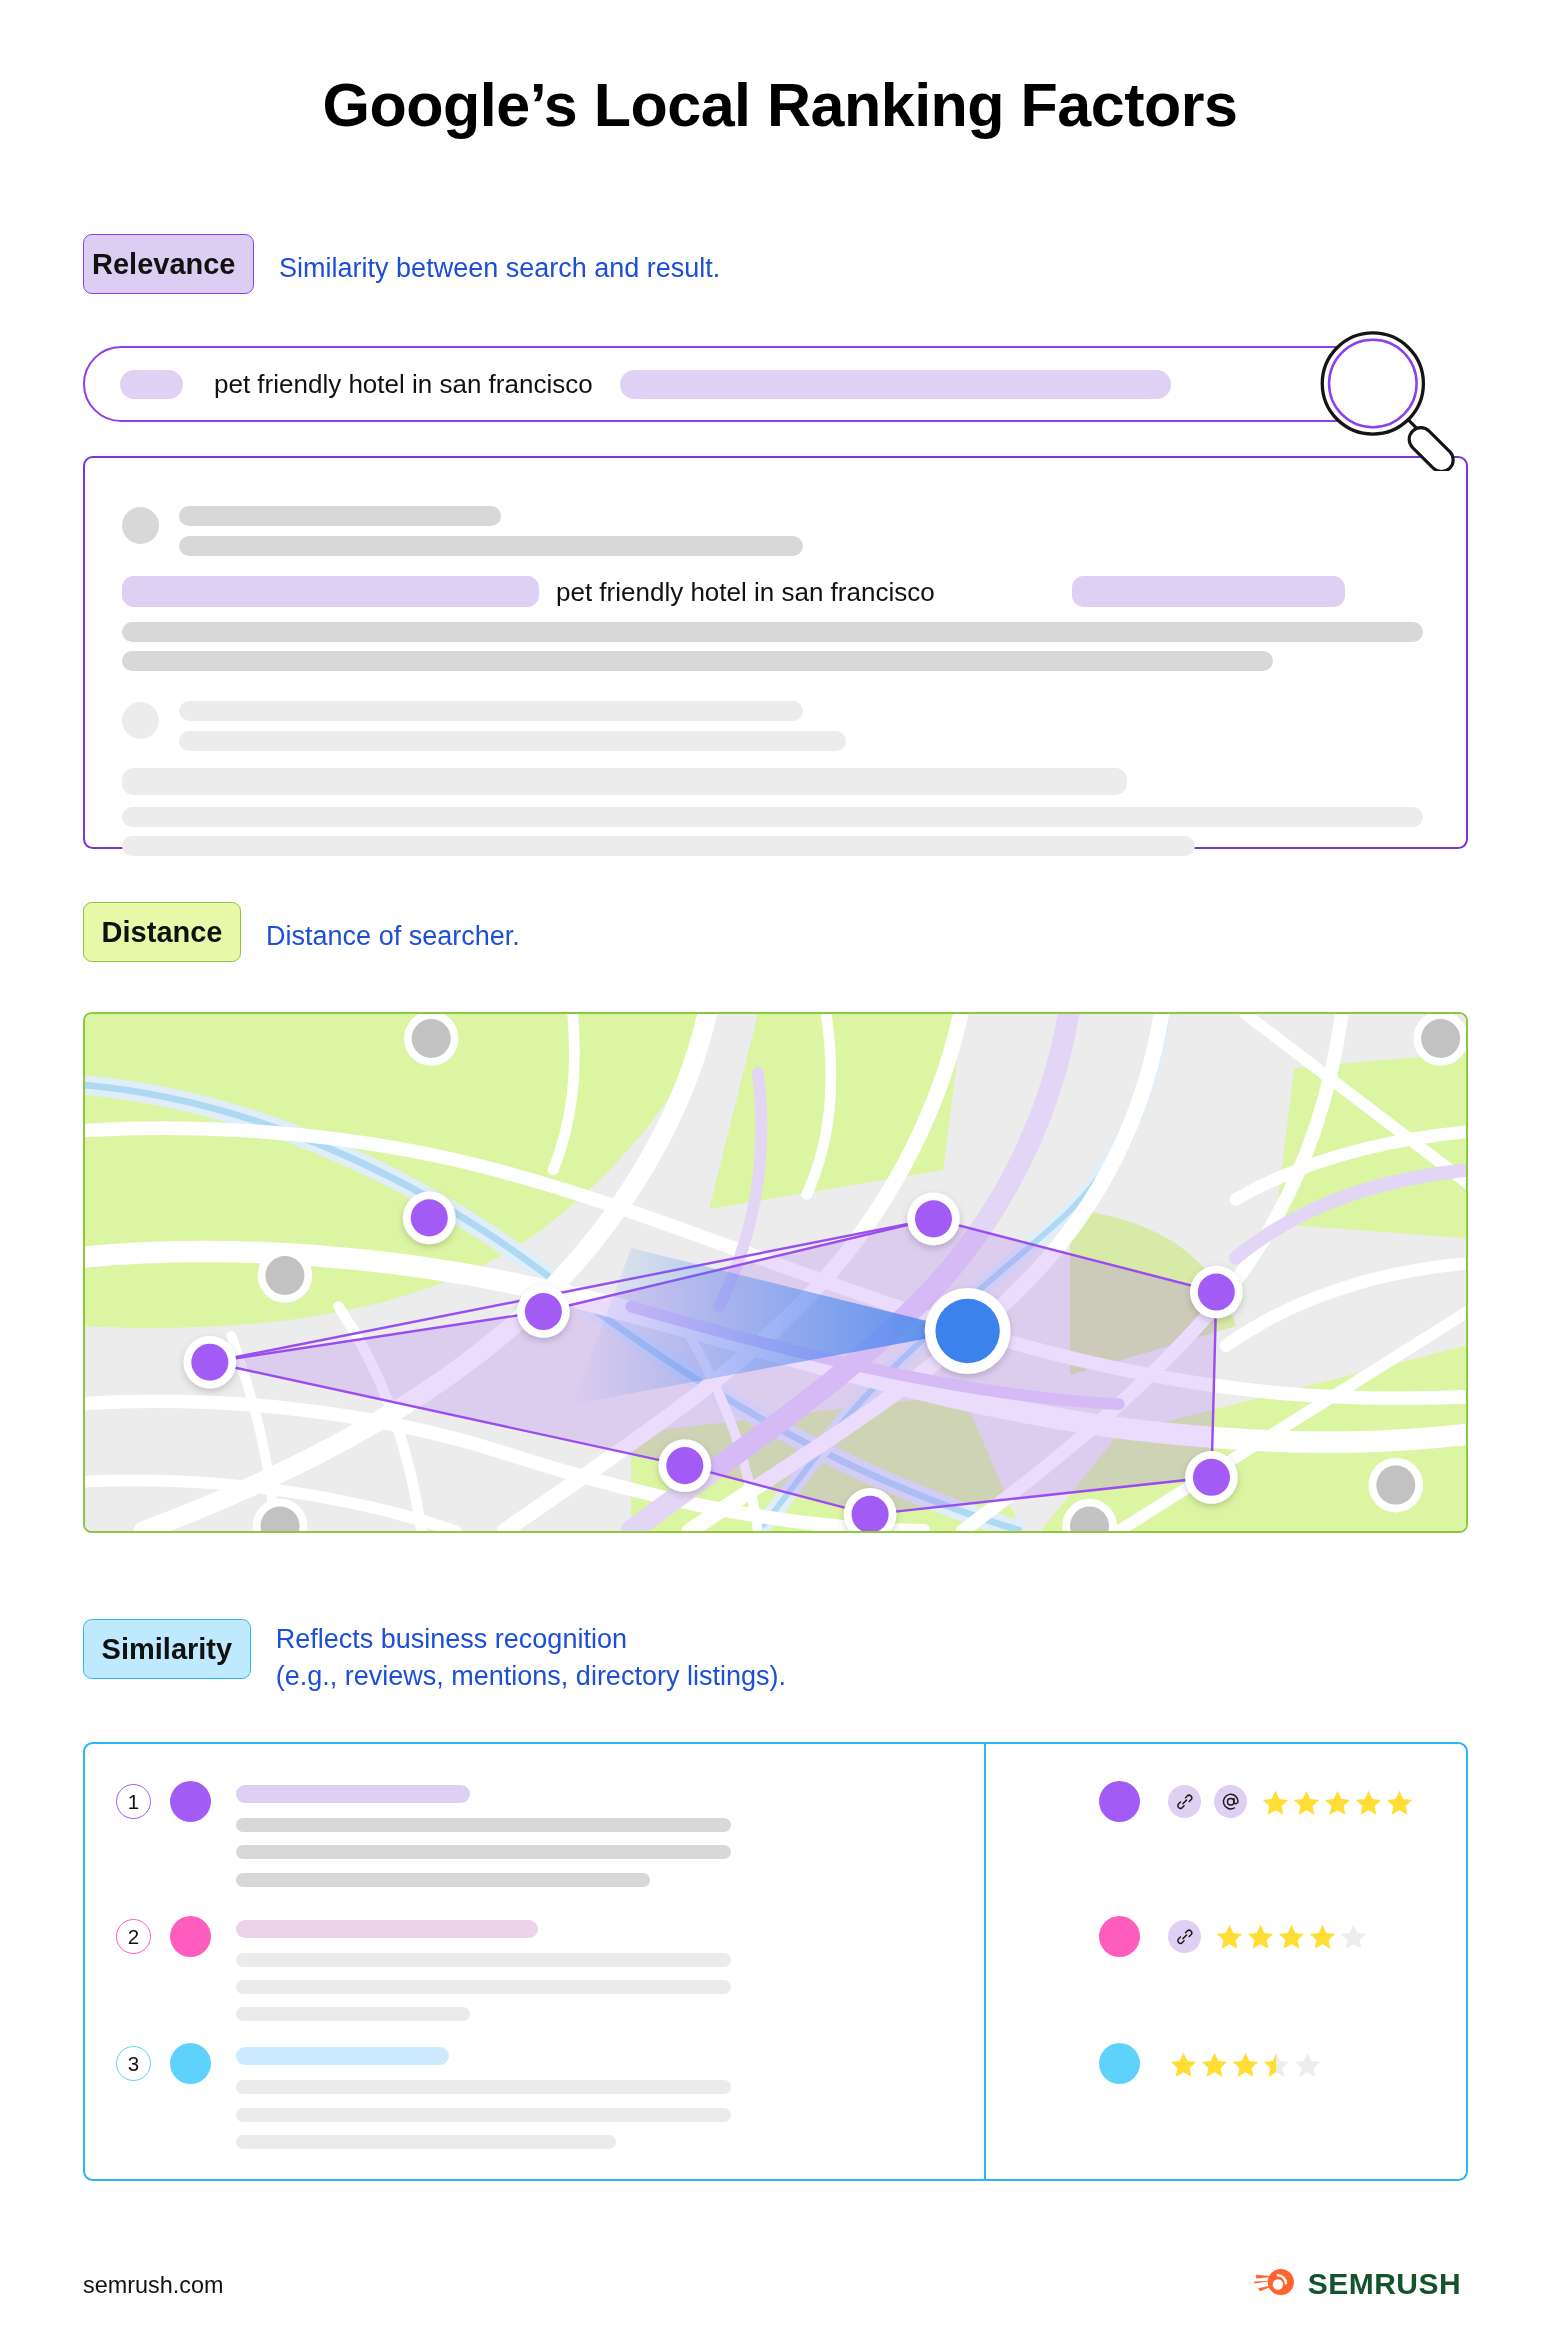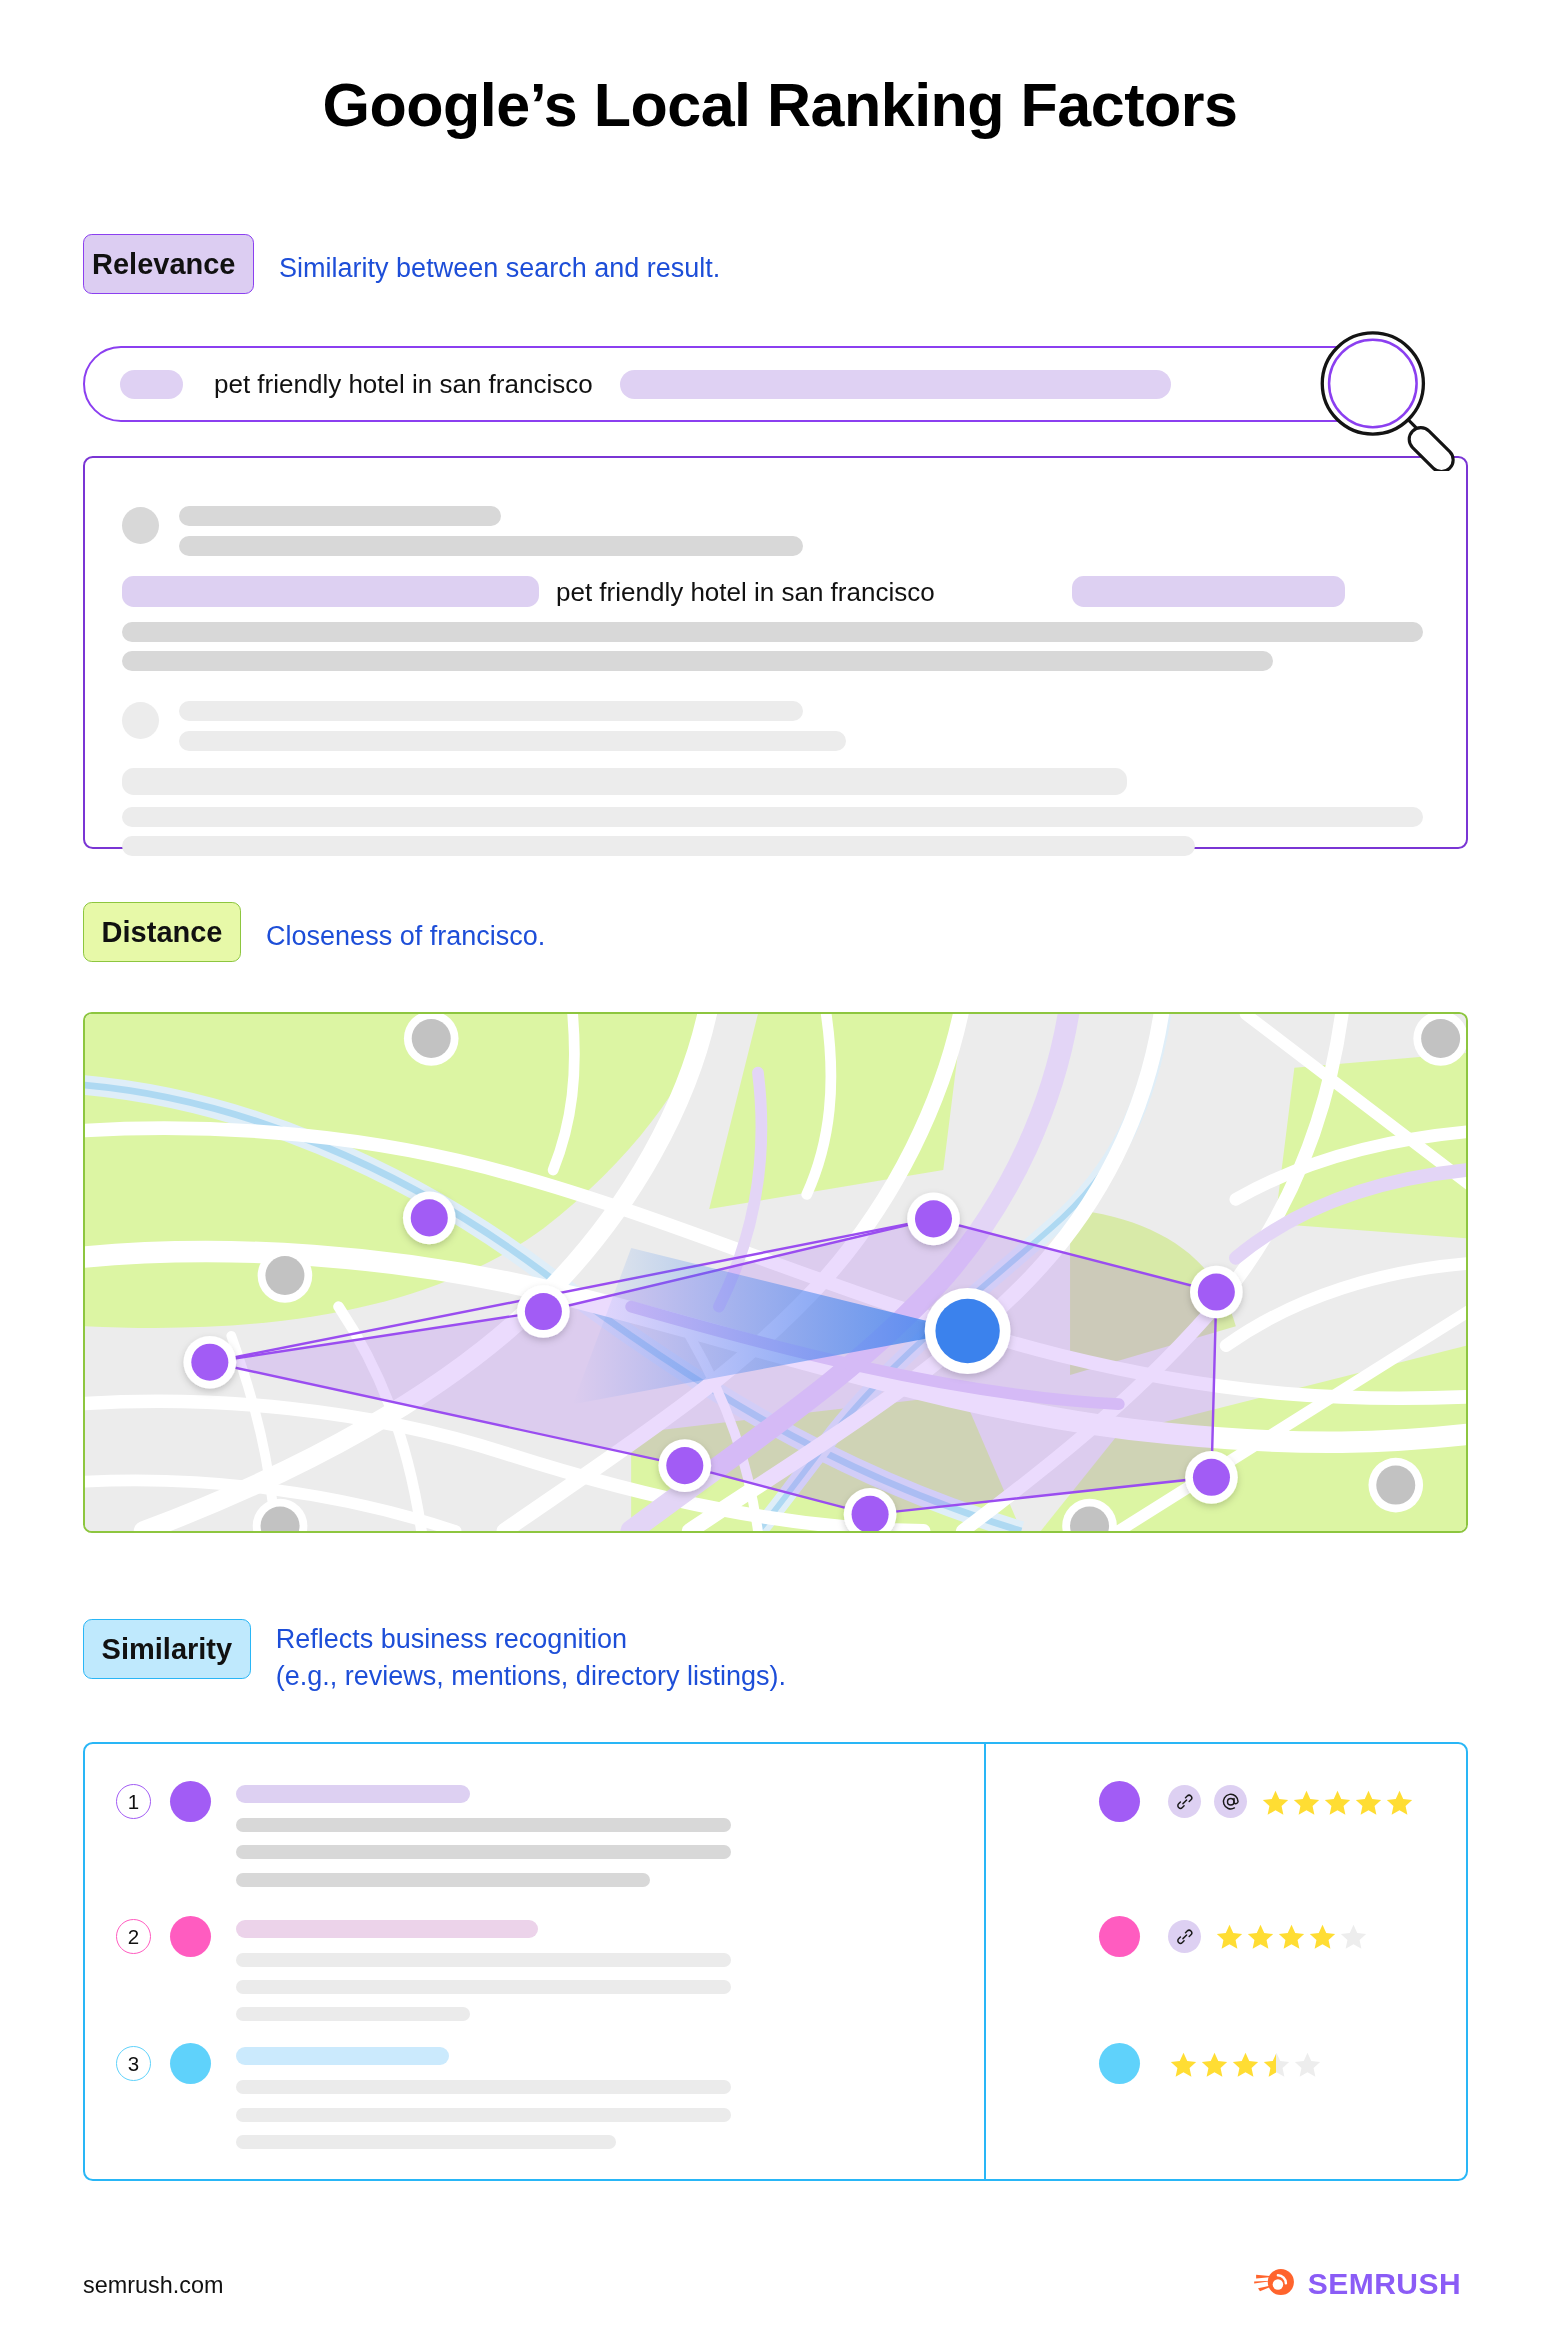--- a/index.html
+++ b/index.html
@@ -91,21 +91,21 @@
   .stars { position: absolute; display: flex; align-items: center; }
   .star { width: 31px; height: 31px; display: block; }
 
   
   .foot-url {
     position: absolute; left: 83px; top: 2272px;
     font-size: 23.4px; color: #111;
   }
   .foot-logo { position: absolute; left: 1254px; top: 2266px; display: flex; align-items: center; }
   .foot-logo-text {
-    font-size: 30px; font-weight: 700; color: #8b5cf6;
+    font-size: 30px; font-weight: 700; color: #14532d;
     letter-spacing: 0.5px; margin-left: 10.7px;
   }
 </style>
 </head>
 <body>
 
 <div class="page">
 
   <div class="title">Google’s Local Ranking Factors</div>
 
@@ -145,21 +145,21 @@
     <div class="avatar-grey" style="left:37px; top:244px; width:37px; height:37px; background:#ececec;"></div>
     <div class="bar" style="left:94px; top:243px; width:624px; height:19.5px; background:#ececec;"></div>
     <div class="bar" style="left:94px; top:273px; width:667px; height:19.5px; background:#ececec;"></div>
     <div class="bar" style="left:37px; top:310px; width:1005px; height:27px; background:#ececec;"></div>
     <div class="bar" style="left:37px; top:349px; width:1301px; height:19.5px; background:#ececec;"></div>
     <div class="bar" style="left:37px; top:378px; width:1073px; height:19.5px; background:#ececec;"></div>
   </div>
 
   <div class="sec-head" style="left:83px; top:902px;">
     <div class="chip distance">Distance</div>
-    <div class="sec-desc" style="margin-left:25px; padding-top:15.6px;">Closeness of francisco.</div>
+    <div class="sec-desc" style="margin-left:25px; padding-top:15.6px;">Distance of searcher.</div>
   </div>
 
   <div class="map">
     <svg width="1381" height="517" viewBox="0 0 1416 530">
       <defs>
         <linearGradient id="beamGrad" x1="1" y1="0" x2="0" y2="0">
           <stop offset="0%" stop-color="#3b82ed" stop-opacity="0.85"></stop>
           <stop offset="100%" stop-color="#3b82ed" stop-opacity="0"></stop>
         </linearGradient>
         <filter id="pinShadow" x="-60%" y="-60%" width="220%" height="220%">

